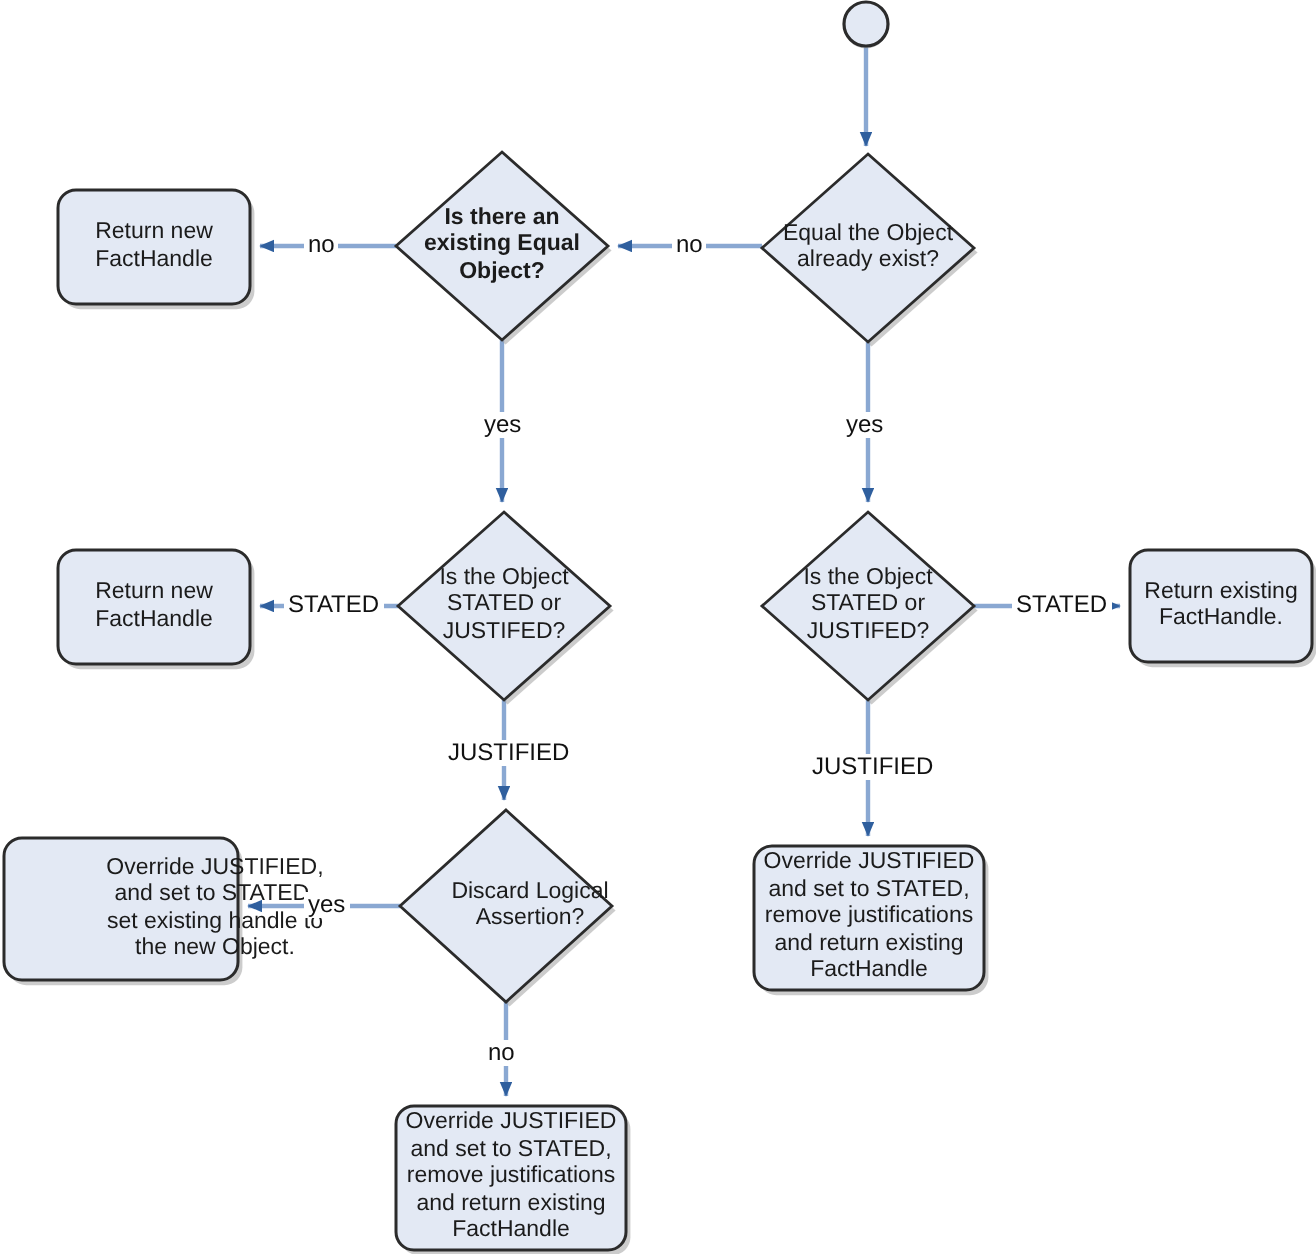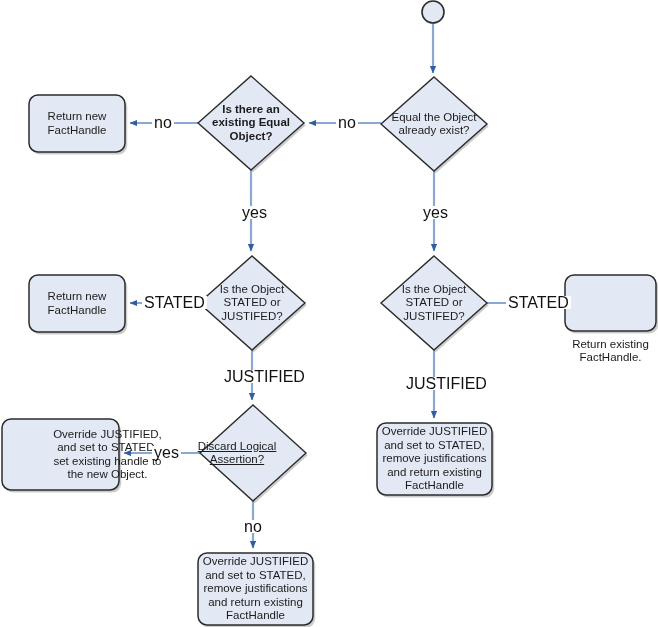--- a/index.html
+++ b/index.html
@@ -33,21 +33,21 @@
     font-family: "Liberation Sans", sans-serif;
     font-size: 11.5px;
     line-height: 13.5px;
     color: #1b1b1b;
     white-space: pre-line;
     pointer-events: none;
   }
   .edge-label {
     position: absolute;
     font-family: "Liberation Sans", sans-serif;
-    font-size: 16px;
+    font-size: 12px;
     line-height: 13px;
     color: #111111;
     white-space: nowrap;
     background: #ffffff;
     padding: 0 2px;
   }
 </style>
 </head>
 <body>
 
@@ -131,23 +131,23 @@
       <div class="node-label" style="left: 29px; top: 95px; width: 96px; height: 57px;">Return new
 FactHandle</div>
       <div class="node-label" style="left: 199px; top: 256px; width: 106px; height: 94px;">Is the Object
 STATED or
 JUSTIFED?</div>
       <div class="node-label" style="left: 29px; top: 275px; width: 96px; height: 57px;">Return new
 FactHandle</div>
       <div class="node-label" style="left: 381px; top: 256px; width: 106px; height: 94px;">Is the Object
 STATED or
 JUSTIFED?</div>
-      <div class="node-label" style="left: 565px; top: 275px; width: 91px; height: 56px; margin-top: 48px;">Return existing
+      <div class="node-label" style="left: 565px; top: 275px; width: 91px; height: 56px;">Return existing
 FactHandle.</div>
-      <div class="node-label" style="left: 184px; top: 405px; width: 106px; height: 96px; text-decoration: underline;">Discard Logical
+      <div class="node-label" style="left: 212px; top: 405px; width: 106px; height: 96px;">Discard Logical
 Assertion?</div>
       <div class="node-label" style="left: 20px; top: 419px; width: 117px; height: 71px; margin-left: 29px;">Override JUSTIFIED,
 and set to STATED,
 set existing handle to
 the new Object.</div>
       <div class="node-label" style="left: 377px; top: 423px; width: 115px; height: 72px;">Override JUSTIFIED
 and set to STATED,
 remove justifications
 and return existing
 FactHandle</div>

